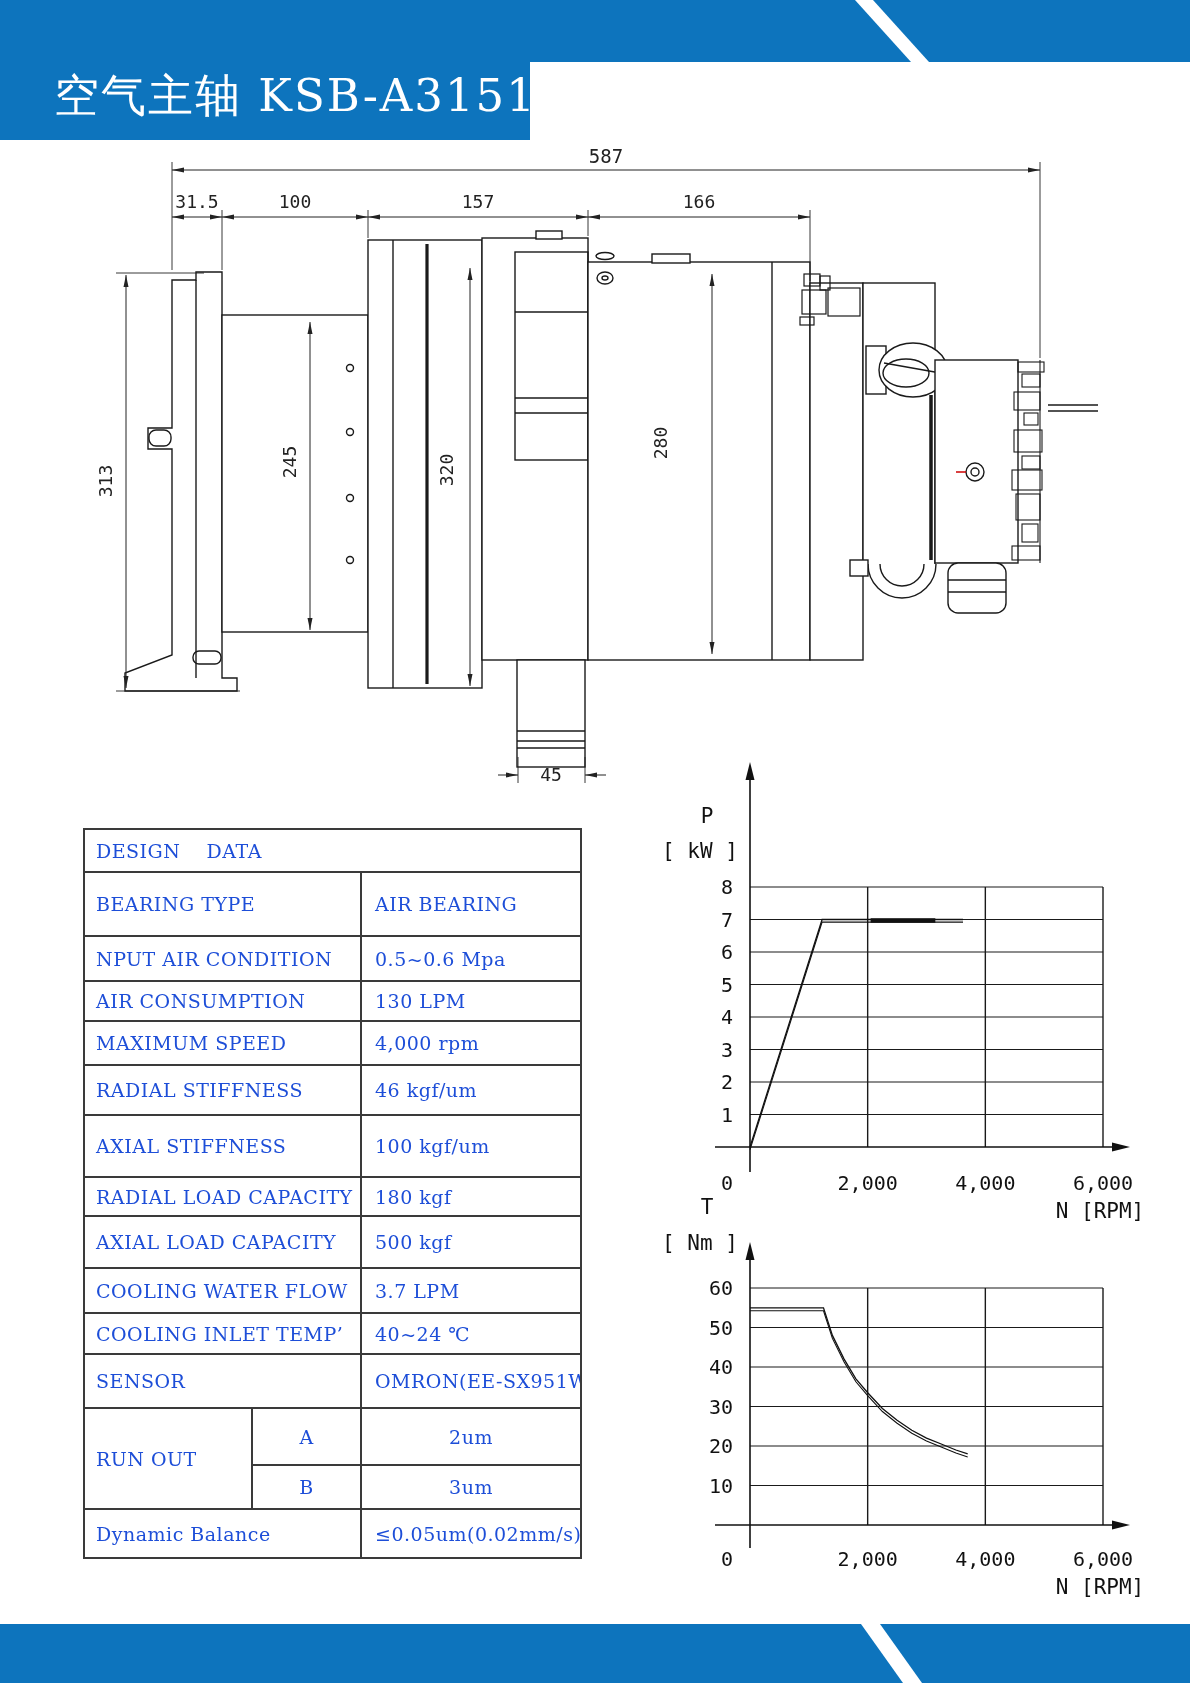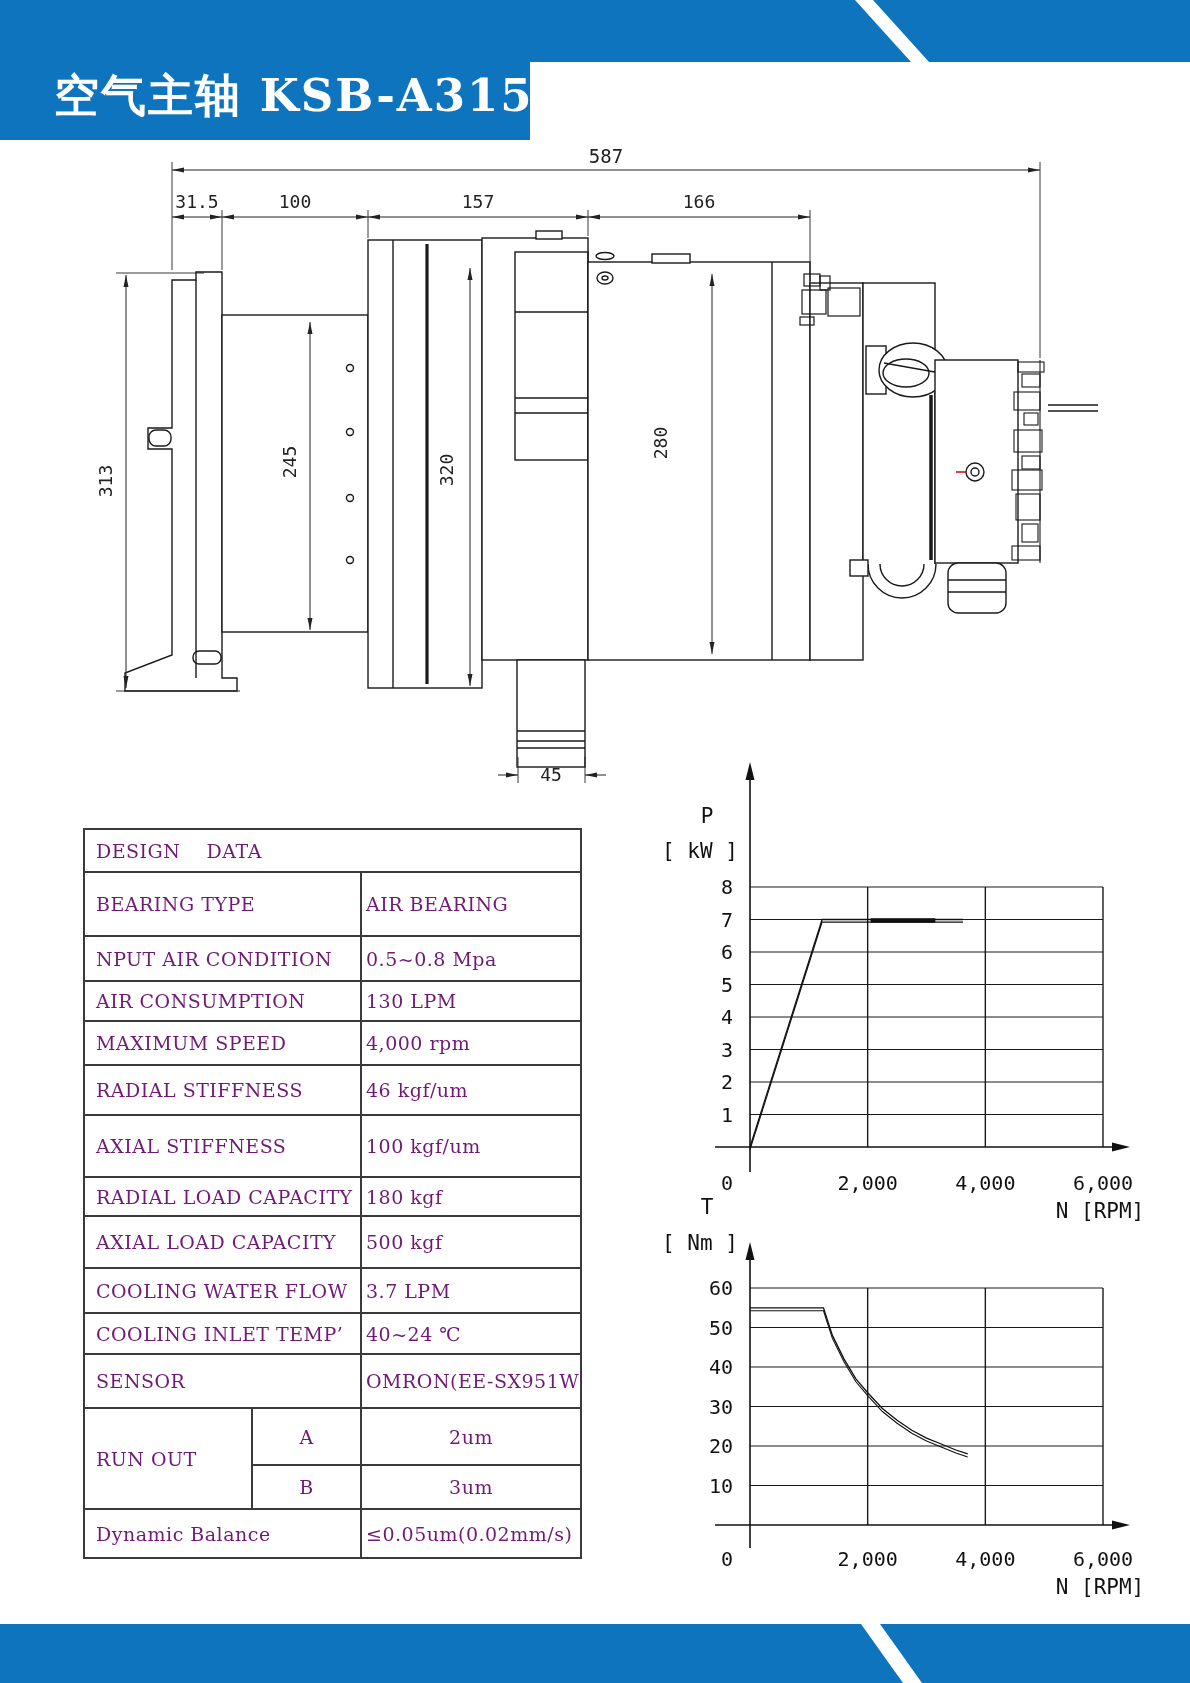--- a/index.html
+++ b/index.html
@@ -5,28 +5,28 @@
   html,body{margin:0;padding:0;background:#fff;}
   #page{position:relative;width:1190px;height:1683px;background:#ffffff;overflow:hidden;
         font-family:"DejaVu Serif", serif;}
   .band{position:absolute;left:0;top:0;width:1190px;height:62px;background:#0d74bd;}
   .titleblock{position:absolute;left:0;top:0;width:530px;height:140px;background:#0d74bd;}
   .stripe-top{position:absolute;left:855px;top:0;width:74px;height:62px;background:#ffffff;
         clip-path:polygon(0px 0px,18px 0px,74px 62px,56px 62px);}
   .footband{position:absolute;left:0;top:1624px;width:1190px;height:59px;background:#0d74bd;}
   .stripe-bot{position:absolute;left:858px;top:1624px;width:67px;height:59px;background:#ffffff;
         clip-path:polygon(3px 0px,22px 0px,64px 59px,45px 59px);}
-  .pagetitle{position:absolute;left:54px;top:66px;color:#ffffff;font-size:45px;font-weight:bold;
+  .pagetitle{position:absolute;left:54px;top:66px;color:#ffffff;font-size:45px;font-weight:normal;
         letter-spacing:2px;white-space:nowrap;text-align:center;}
   #bigsvg{position:absolute;left:0;top:0;width:1190px;height:1683px;}
   
   .spec{position:absolute;left:83px;top:828px;width:497px;border-collapse:collapse;table-layout:fixed;}
-  .spec td{border:2px solid #3a3a3a;font-size:19px;color:#701a75;letter-spacing:0.5px;
+  .spec td{border:2px solid #3a3a3a;font-size:19px;color:#1d4ed8;letter-spacing:0.5px;
         padding:0 0 0 11px;overflow:hidden;white-space:nowrap;}
-  .spec td.val{padding-left:4px;margin-top:45px;}
+  .spec td.val{padding-left:13px;margin-top:45px;}
   .spec td.ctr{text-align:center;padding:0;}
   .spec td.hdr{white-space:pre;}
 </style>
 </head>
 <body>
 
 <div id="page">
 
   <div class="band"></div>
   <div class="titleblock"></div>
@@ -246,21 +246,21 @@
     <tbody>
         <tr style="height:43px">
           <td colspan="3" class="hdr">DESIGN    DATA</td>
         </tr>
     <tr style="height:64px">
           <td colspan="2">BEARING TYPE</td>
           <td class="val">AIR BEARING</td>
         </tr>
     <tr style="height:45px">
           <td colspan="2">NPUT AIR CONDITION</td>
-          <td class="val">0.5~0.8 Mpa</td>
+          <td class="val">0.5~0.6 Mpa</td>
         </tr>
     <tr style="height:40px">
           <td colspan="2">AIR CONSUMPTION</td>
           <td class="val">130 LPM</td>
         </tr>
     <tr style="height:44px">
           <td colspan="2">MAXIMUM SPEED</td>
           <td class="val">4,000 rpm</td>
         </tr>
     <tr style="height:50px">

